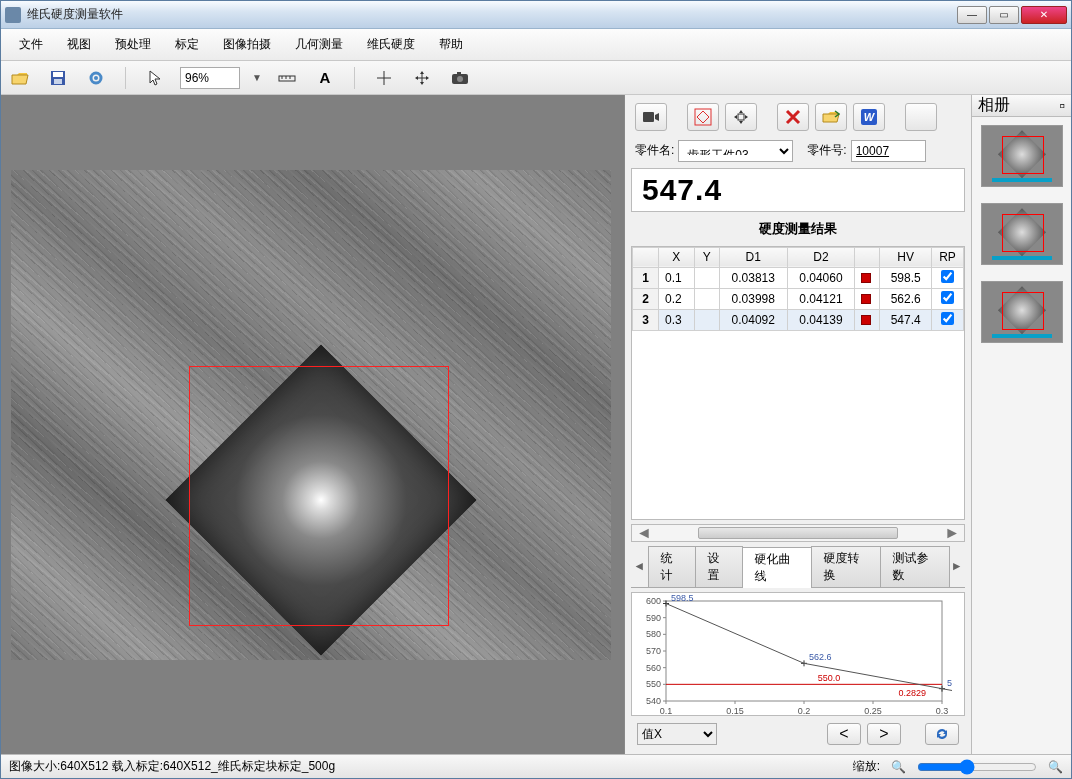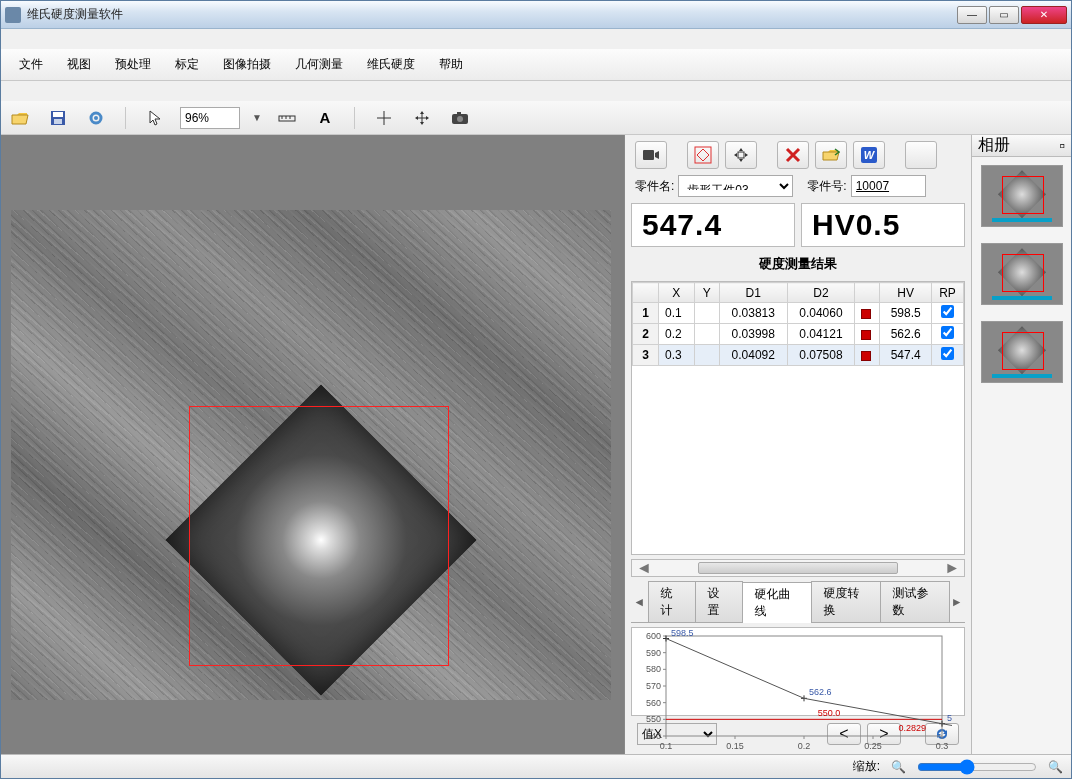--- a/index.html
+++ b/index.html
@@ -3,23 +3,23 @@
 <meta charset="utf-8">
 <style>
 * { margin: 0; padding: 0; box-sizing: border-box; font-family: "Microsoft YaHei", SimSun, Arial, sans-serif; }
 body { background: #d7e4f2; overflow: hidden; }
 .window { width: 1072px; height: 779px; background: #f0f0f0; display: flex; flex-direction: column; border: 1px solid #5a7ca0; justify-content: flex-end; }
 .titlebar { height: 28px; background: linear-gradient(to bottom, #f7fbff 0%, #d7e4f2 40%, #bcd0e6 100%); display: flex; align-items: center; padding: 0 4px; font-size: 12px; color: #222; border-bottom: 1px solid #9ab4cd; }
 .titlebar .ticon { width: 16px; height: 16px; background: #6a88a8; margin-right: 6px; border-radius: 2px; }
 .titlebar .wbtns { margin-left: auto; display: flex; gap: 2px; }
 .wbtn { width: 30px; height: 18px; border: 1px solid #888; background: linear-gradient(#fafafa,#d8d8d8); display: flex; align-items: center; justify-content: center; font-size: 10px; cursor: pointer; border-radius: 2px; }
 .wbtn.close { background: linear-gradient(#e48, #c22); color: #fff; border-color: #922; width: 46px; }
-.menubar { height: 32px; background: linear-gradient(#fcfcfc,#ececec); border-bottom: 1px solid #c8c8c8; display: flex; align-items: center; padding: 0 6px; font-size: 12px; margin-top: 20px; }
+.menubar { height: 32px; background: linear-gradient(#fcfcfc,#ececec); border-bottom: 1px solid #c8c8c8; display: flex; align-items: center; padding: 0 6px; font-size: 12px; }
 .menubar span { padding: 2px 12px; cursor: pointer; }
-.toolbar { height: 34px; background: linear-gradient(#f8f8f8,#e8e8e8); border-bottom: 1px solid #c8c8c8; display: flex; align-items: center; padding: 0 6px; gap: 12px; margin-top: 20px; }
+.toolbar { height: 34px; background: linear-gradient(#f8f8f8,#e8e8e8); border-bottom: 1px solid #c8c8c8; display: flex; align-items: center; padding: 0 6px; gap: 12px; }
 .tbtn { width: 26px; height: 26px; display: flex; align-items: center; justify-content: center; cursor: pointer; border: 1px solid transparent; border-radius: 2px; }
 .tsep { width: 1px; height: 22px; background: #c8c8c8; margin: 0 4px; }
 .zoomsel { width: 60px; height: 22px; font-size: 12px; border: 1px solid #aaa; padding: 0 4px; background: #fff; }
 .main { flex: 1; display: flex; overflow: hidden; }
 .viewer { width: 624px; background: #808080; position: relative; border-right: 1px solid #888; }
 .microimg { position: absolute; left: 10px; top: 75px; width: 600px; height: 490px; background: linear-gradient(38deg, #777 0%, #999 12%, #6a6a6a 25%, #9a9a9a 38%, #767676 50%, #8e8e8e 62%, #6f6f6f 75%, #959595 88%, #7a7a7a 100%); overflow: hidden; }
 .microimg::before { content: ""; position: absolute; inset: 0; background: repeating-linear-gradient(43deg, rgba(0,0,0,0.15) 0px, transparent 2px, transparent 6px), repeating-linear-gradient(40deg, rgba(255,255,255,0.12) 0px, transparent 3px, transparent 8px); }
 .indentation { position: absolute; left: 180px; top: 200px; width: 260px; height: 260px; }
 .diamond { position: absolute; left: 50%; top: 50%; width: 220px; height: 220px; transform: translate(-50%,-50%) rotate(45deg); background: radial-gradient(circle at 50% 50%, #fff 0%, #ddd 6%, #888 25%, #4a4a4a 55%, #353535 100%); box-shadow: inset 0 0 30px rgba(0,0,0,0.6); }
 .redbox { position: absolute; left: 178px; top: 196px; width: 260px; height: 260px; border: 1px solid #ff2020; }
@@ -211,21 +211,20 @@
           <select style="width:115px;">
             <option>齿形工件03</option>
           </select>
           <span style="width:6px;"></span>
           <span>零件号:</span>
           <input style="width: 75px; text-decoration: underline;" value="10007">
         </div>
 
         <div class="bigvalrow">
           <div class="bigval">547.4</div>
-          <div class="bigval">HV0.5</div>
         </div>
 
         <div class="reshead">硬度测量结果</div>
 
         <div class="restbl">
           <table>
             <tbody>
                 <tr>
               <th style="width:26px;"></th>
               <th>X</th>
@@ -254,21 +253,21 @@
               <td>0.04121</td>
               <td><span class="hvred"></span></td>
               <td>562.6</td>
               <td><input type="checkbox" checked="" style=""></td>
             </tr>
             <tr style="background:#e6eef8;">
               <td class="idx">3</td>
               <td style="text-align:left;">0.3</td>
               <td></td>
               <td>0.04092</td>
-              <td>0.07508</td>
+              <td>0.04139</td>
               <td><span class="hvred"></span></td>
               <td>547.4</td>
               <td><input type="checkbox" checked="" style=""></td>
             </tr>
           </tbody>
             </table>
           <div class="emptyrows"></div>
         </div>
 
         <div class="hscroll">
@@ -363,20 +362,21 @@
             <div class="tdiam"></div>
             <div class="tred"></div>
             <div class="tstrip"></div>
           </div>
       </div>
     </div>
 
   </div>
 
   <div class="statusbar">
+    <span>图像大小:640X512 载入标定:640X512_维氏标定块标定_500g</span>
     <div class="zoomctl">
       <span>缩放:</span>
       <span style="cursor:pointer;">🔍</span>
       <input type="range" class="zoomslider" min="0" max="100" value="40" style="">
       <span style="cursor:pointer;">🔍</span>
     </div>
   </div>
 
 </div>
 

